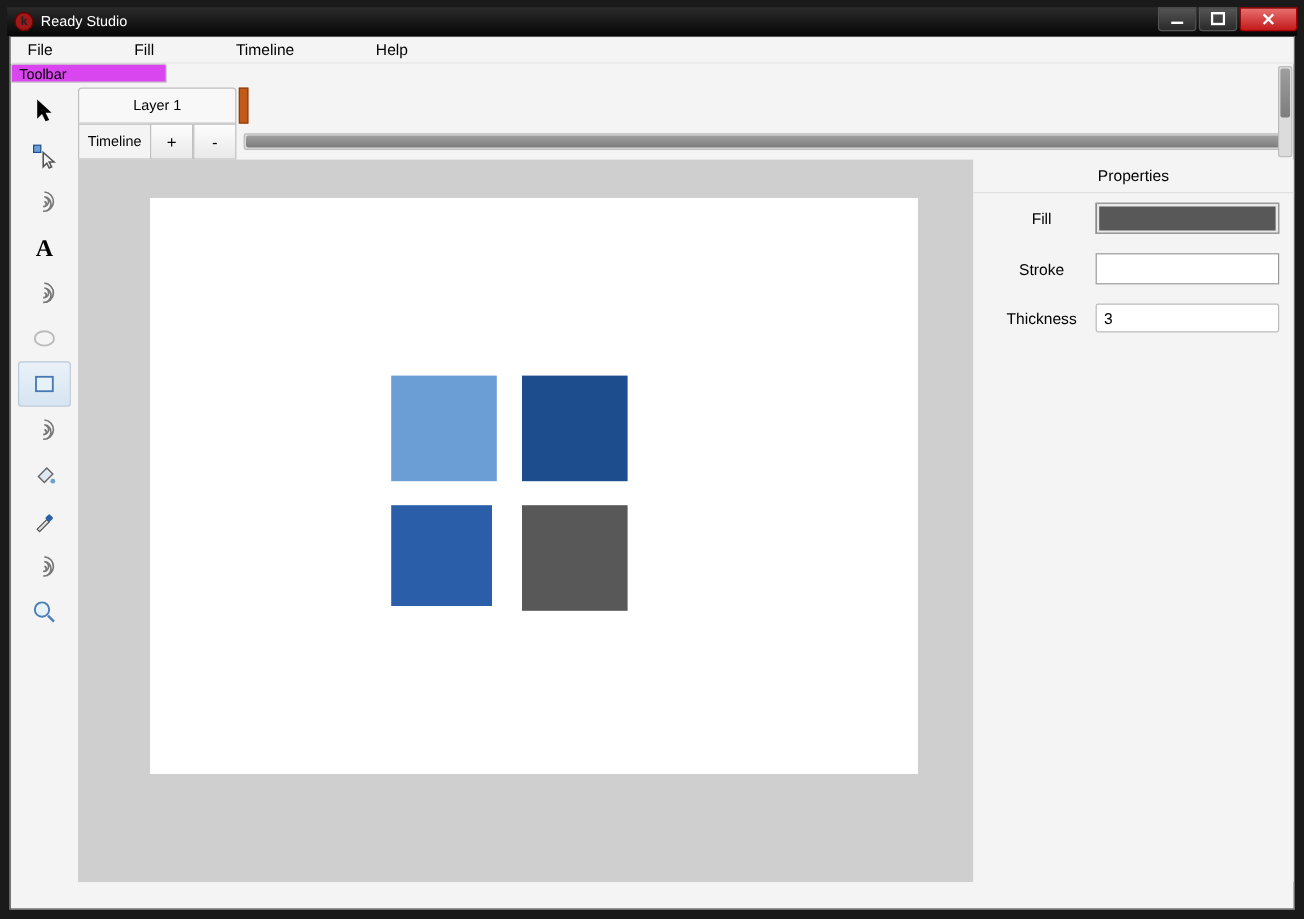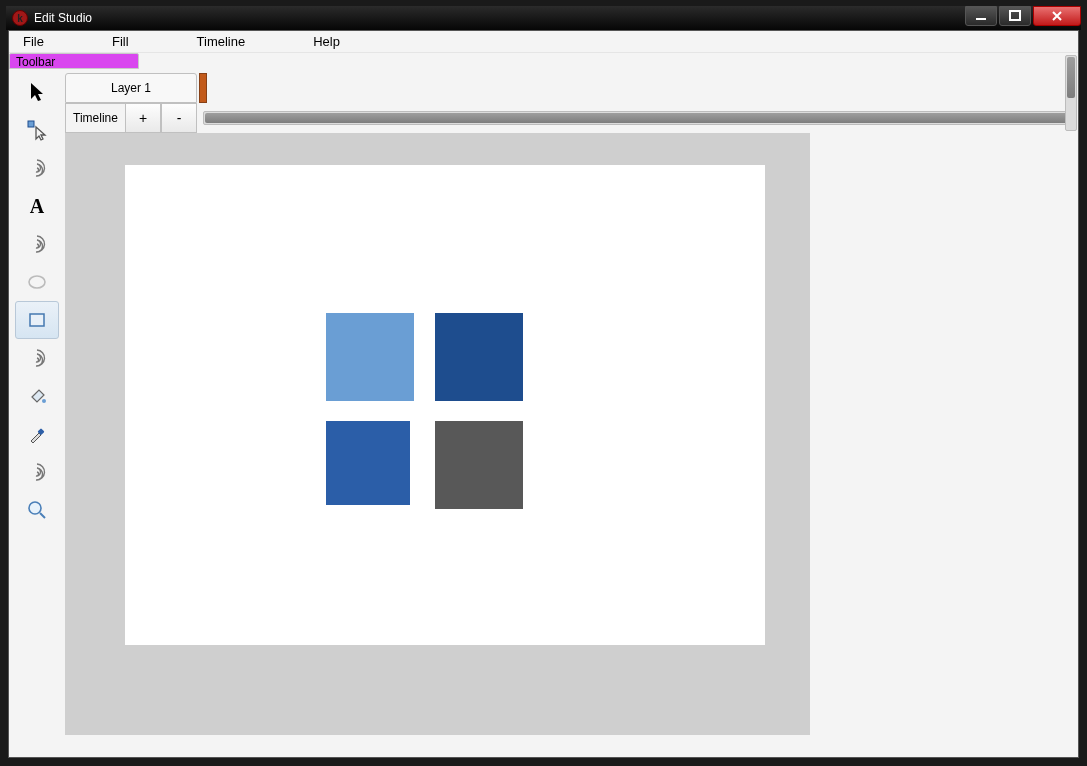--- a/index.html
+++ b/index.html
@@ -64,21 +64,21 @@
   
   .statusbar { position:absolute; left:0; right:0; bottom:0; height:22px; background:#f4f4f4; border-top:1px solid #dcdcdc; padding:3px 10px; font-size:12px; }
 
 </style>
 </head>
 <body>
 
 <div class="window">
   <div class="titlebar">
     <span class="app-icon">k</span>
-    <span class="title">Edit Studio</span>
+    <span class="title">Ready Studio</span>
     <div class="winbtns">
       <div class="winbtn min">
         <svg width="12" height="12">
             <rect x="1" y="8" width="10" height="2" fill="#fff"></rect>
           </svg>
       </div>
       <div class="winbtn max">
         <svg width="12" height="12">
             <rect x="1" y="1" width="10" height="9" fill="none" stroke="#fff" stroke-width="2"></rect>
           </svg>
@@ -190,20 +190,39 @@
       <div class="canvas-wrap">
         <div class="paper">
 
         <div class="sq" style="left: 201px; top: 148px; width: 88px; height: 88px; background: rgb(106, 158, 212);"></div>
             <div class="sq" style="left: 310px; top: 148px; width: 88px; height: 88px; background: rgb(30, 77, 142);"></div>
             <div class="sq" style="left: 201px; top: 256px; width: 84px; height: 84px; background: rgb(43, 94, 168);"></div>
             <div class="sq" style="left: 310px; top: 256px; width: 88px; height: 88px; background: rgb(88, 88, 88);"></div>
           </div>
       </div>
 
+      <div class="right-col" style="position:absolute; right:0; top:80px; bottom:0;">
+        <div class="props-title">Properties</div>
+        <div class="prop-row">
+          <div class="prop-label">Fill</div>
+          <div class="prop-field">
+              <div class="swatch fill" style="background: rgb(88, 88, 88);"></div>
+            </div>
+        </div>
+        <div class="prop-row">
+          <div class="prop-label">Stroke</div>
+          <div class="prop-field">
+              <div class="swatch stroke" style="background: rgb(255, 255, 255);"></div>
+            </div>
+        </div>
+        <div class="prop-row">
+          <div class="prop-label">Thickness</div>
+          <div class="prop-field"><input class="num-input" value="3" style=""></div>
+        </div>
+      </div>
 
       <div style="position:absolute; right:0; top:0; width:14px; height:80px;">
         <div style="position:absolute; top:2px; bottom:2px; right:1px; width:12px; background:#dcdcdc; border:1px solid #bcbcbc; border-radius:2px;">
           <div style="position:absolute; top:1px; left:1px; right:1px; height:55%; background:linear-gradient(#9e9e9e,#7d7d7d); border-radius:2px;"></div>
         </div>
       </div>
 
     </div>
 
   </div>

